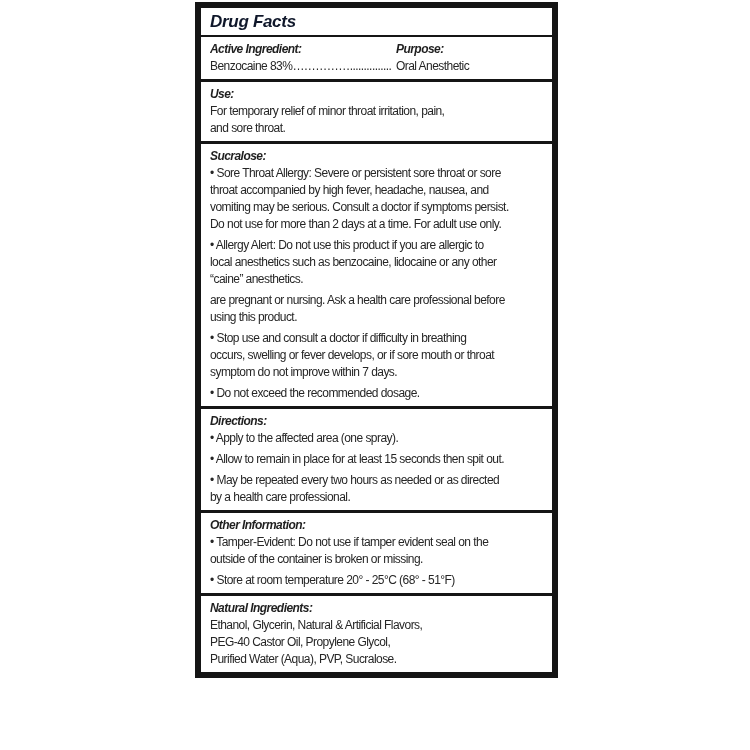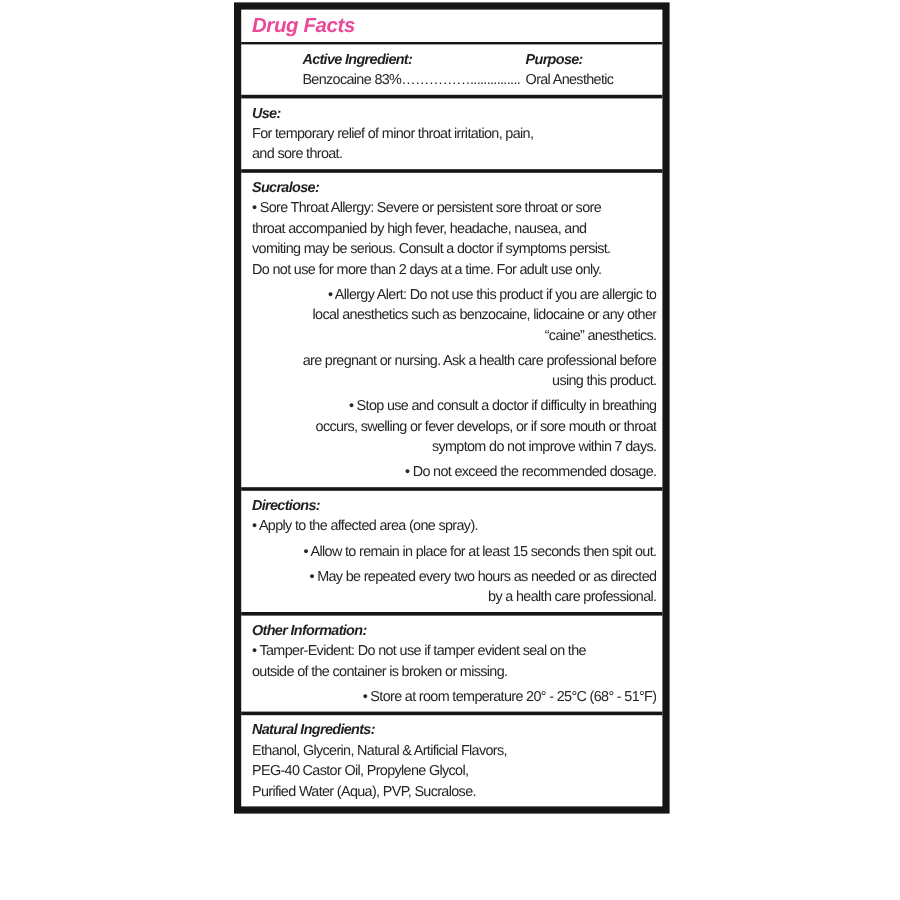--- a/index.html
+++ b/index.html
@@ -27,34 +27,34 @@
     letter-spacing: -0.55px;
     line-height: 17px;
   }
   .sec-title {
     padding: 3px 5px 3px 9px;
   }
   .title-text {
     font-size: 17px;
     font-weight: bold;
     font-style: italic;
-    color: #ec4899;
+    color: #0f172a;
     letter-spacing: -0.3px;
     line-height: 21px;
   }
   .sep { height: 3px; background: #151515; }
   .sep-thin { height: 2px; background: #151515; }
   .heading {
     font-weight: bold;
     font-style: italic;
     color: #1f1f1f;
   }
   .ln { white-space: nowrap; overflow: hidden; }
-  .para + .para { margin-top: 4px; text-align: right; }
-  .ai-row { display: flex; margin-left: 42px; }
+  .para + .para { margin-top: 4px; }
+  .ai-row { display: flex; }
   .ai-left { width: 186px; flex: 0 0 186px; white-space: nowrap; overflow: hidden; }
   .ai-right { flex: 1; white-space: nowrap; }
 </style>
 </head>
 <body>
 
 <div class="label">
 
   <div class="sec-title">
     <div class="title-text">Drug Facts</div>

